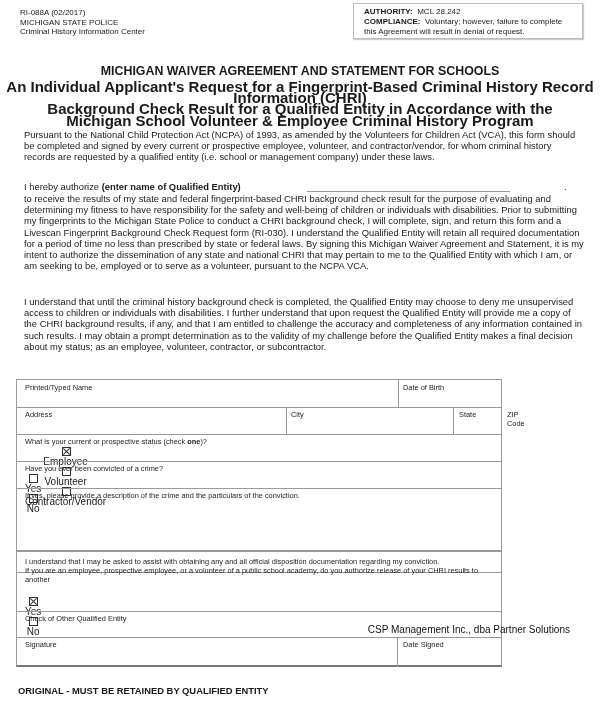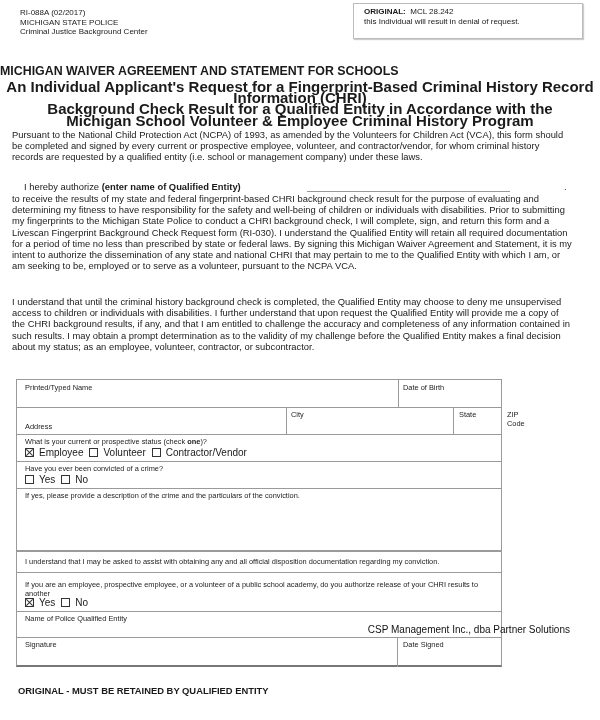--- a/index.html
+++ b/index.html
@@ -4,55 +4,56 @@
 <style>
   html, body { margin:0; padding:0; }
   body { width:600px; height:720px; background:#fff; position:relative; overflow:hidden;
          font-family:"Liberation Sans", sans-serif; color:#1a1a1a; }
   .abs { position:absolute; }
   .hdr-left { left:20px; top:8px; font-size:8px; line-height:9.5px; }
   .auth-box { left:353px; top:3px; width:230px; height:36px; border:1px solid #bcbcbc;
               font-size:8px; line-height:10px; padding:3px 0 0 10px; box-sizing:border-box;
               box-shadow:1px 1px 1px #ccc; }
   .auth-box b { font-weight:bold; }
-  .title { left:0; width:600px; top:64px; font-weight:bold; font-size:12.4px; }
+  .title { left:0; width:600px; top:64px; text-align:center; font-weight:bold; font-size:12.4px; }
   .subtitle { left:0; width:600px; top:81px; text-align:center; font-weight:bold; font-size:15px; line-height:11.2px; }
-  .para { left:12px; width:560px; font-size:9.4px; line-height:11.2px; }
+  .para { left:24px; width:560px; font-size:9.4px; line-height:11.2px; }
   .p1 { top:129px; }
   .auth-line { left:24px; top:181px; font-size:9.4px; width:560px; }
   .auth-line b { font-weight:bold; }
   .fill-line { position:absolute; left:283px; top:10px; width:203px; border-bottom:1px solid #999; }
   .dot { position:absolute; left:540px; top:0; }
   .p2 { top:193px; }
   .p3 { top:296px; }
   .form { left:16px; top:379px; width:486px; height:288px; border:1px solid #9a9a9a; border-bottom:2px solid #777; box-sizing:border-box; }
   .hline { position:absolute; left:0; width:100%; border-top:1px solid #9a9a9a; }
   .vline { position:absolute; border-left:1px solid #9a9a9a; }
   .lbl { position:absolute; font-size:7.4px; color:#222; }
-  .cbrow { position:absolute; font-size:10px; display:flex; align-items:center; }
+  .cbrow { position:absolute; font-size:10px; display:flex; align-items:center;flex-direction:column; }
   .cb { width:9px; height:9px; border:1px solid #333; box-sizing:border-box; display:inline-block; position:relative; margin-right:5px; }
   .cb.checked::before, .cb.checked::after { content:""; position:absolute; left:3px; top:-1px; width:1px; height:9px; background:#333; }
   .cb.checked::before { transform:rotate(45deg); }
   .cb.checked::after { transform:rotate(-45deg); }
   .cblabel { margin-right:6px; }
   .val { position:absolute; font-size:10px; color:#111;text-align:right; }
   .footer { left:18px; top:685px; font-weight:bold; font-size:9.4px; }
 </style>
 </head>
 <body>
 
 <div class="abs hdr-left">
   <div>RI-088A (02/2017)</div>
   <div>MICHIGAN STATE POLICE</div>
-  <div>Criminal Justice Background Center</div>
+  <div>Criminal History Information Center</div>
 </div>
 
 <div class="abs auth-box">
-  <div><b>ORIGINAL:</b>&nbsp; <span>MCL 28.242</span></div>
-  <div>this Individual will result in denial of request.</div>
+  <div><b>AUTHORITY:</b>&nbsp; <span>MCL 28.242</span></div>
+  <div><b>COMPLIANCE:</b>&nbsp; <span>Voluntary; however, failure to complete</span></div>
+  <div>this Agreement will result in denial of request.</div>
 </div>
 
 <div class="abs title">MICHIGAN WAIVER AGREEMENT AND STATEMENT FOR SCHOOLS</div>
 <div class="abs subtitle">
   <div>An Individual Applicant's Request for a Fingerprint-Based Criminal History Record Information (CHRI)</div>
   <div>Background Check Result for a Qualified Entity in Accordance with the</div>
   <div>Michigan School Volunteer &amp; Employee Criminal History Program</div>
 </div>
 
 <div class="abs para p1">Pursuant to the National Child Protection Act (NCPA) of 1993, as amended by the Volunteers for Children Act (VCA), this form should be completed and signed by every current or prospective employee, volunteer, and contractor/vendor, for whom criminal history records are requested by a qualified entity (i.e. school or management company) under these laws.</div>
@@ -68,21 +69,21 @@
 
 <div class="abs form">
 
   <span class="lbl" style="left:8px;top:3px;">Printed/Typed Name</span>
   <span class="val" style="left:8px;top:14px;width:360px;height:12px;"></span>
   <div class="vline" style="left:381px;top:0;height:27px;"></div>
   <span class="lbl" style="left:386px;top:3px;">Date of Birth</span>
   <span class="val" style="left:386px;top:14px;width:170px;height:12px;"></span>
   <div class="hline" style="top:27px;"></div>
 
-  <span class="lbl" style="left:8px;top:30px;margin-top:12px;">Address</span>
+  <span class="lbl" style="left:8px;top:30px;">Address</span>
   <span class="val" style="left:8px;top:41px;width:255px;height:12px;"></span>
   <div class="vline" style="left:269px;top:27px;height:27px;"></div>
   <span class="lbl" style="left:274px;top:30px;">City</span>
   <span class="val" style="left:274px;top:41px;width:155px;height:12px;"></span>
   <div class="vline" style="left:436px;top:27px;height:27px;"></div>
   <span class="lbl" style="left:442px;top:30px;">State</span>
   <span class="val" style="left:442px;top:41px;width:38px;height:12px;"></span>
   <div class="vline" style="left:484px;top:27px;height:27px;"></div>
   <span class="lbl" style="left:490px;top:30px;">ZIP Code</span>
   <span class="val" style="left:490px;top:41px;width:66px;height:12px;"></span>
@@ -108,30 +109,30 @@
   </div>
   <div class="hline" style="top:108px;"></div>
 
   <span class="lbl" style="left:8px;top:111px;">If yes, please provide a description of the crime and the particulars of the conviction.</span>
   <span class="val" style="left:8px;top:122px;width:545px;height:45px;"></span>
   <div class="hline" style="top:170px;border-top:2px solid #9a9a9a;"></div>
 
   <span class="lbl" style="left:8px;top:177px;">I understand that I may be asked to assist with obtaining any and all official disposition documentation regarding my conviction.</span>
   <div class="hline" style="top:192px;"></div>
 
-  <span class="lbl" style="left:8px;top:200px;">If you are an employee, prospective employee, or a volunteer of a public school academy, do you authorize release of your CHRI results to another</span>
+  <span class="lbl" style="left:8px;top:186px;">If you are an employee, prospective employee, or a volunteer of a public school academy, do you authorize release of your CHRI results to another</span>
   <div class="cbrow" style="left:8px;top:217px;">
     <span class="cb checked"></span>
       <span class="cblabel">Yes</span>
     <span class="cb"></span>
       <span class="cblabel">No</span>
   </div>
   <div class="hline" style="top:231px;"></div>
 
-  <span class="lbl" style="left:8px;top:234px;">Name of Police Qualified Entity</span>
+  <span class="lbl" style="left:8px;top:234px;">Check of Other Qualified Entity</span>
   <span class="val" style="left:8px;top:244px;width:545px;height:12px;">CSP Management Inc., dba Partner Solutions</span>
   <div class="hline" style="top:257px;"></div>
 
   <span class="lbl" style="left:8px;top:260px;">Signature</span>
   <span class="val" style="left:8px;top:270px;width:365px;height:14px;"></span>
   <div class="vline" style="left:380px;top:257px;height:30px;"></div>
   <span class="lbl" style="left:386px;top:260px;">Date Signed</span>
   <span class="val" style="left:386px;top:270px;width:170px;height:14px;"></span>
 </div>
 

